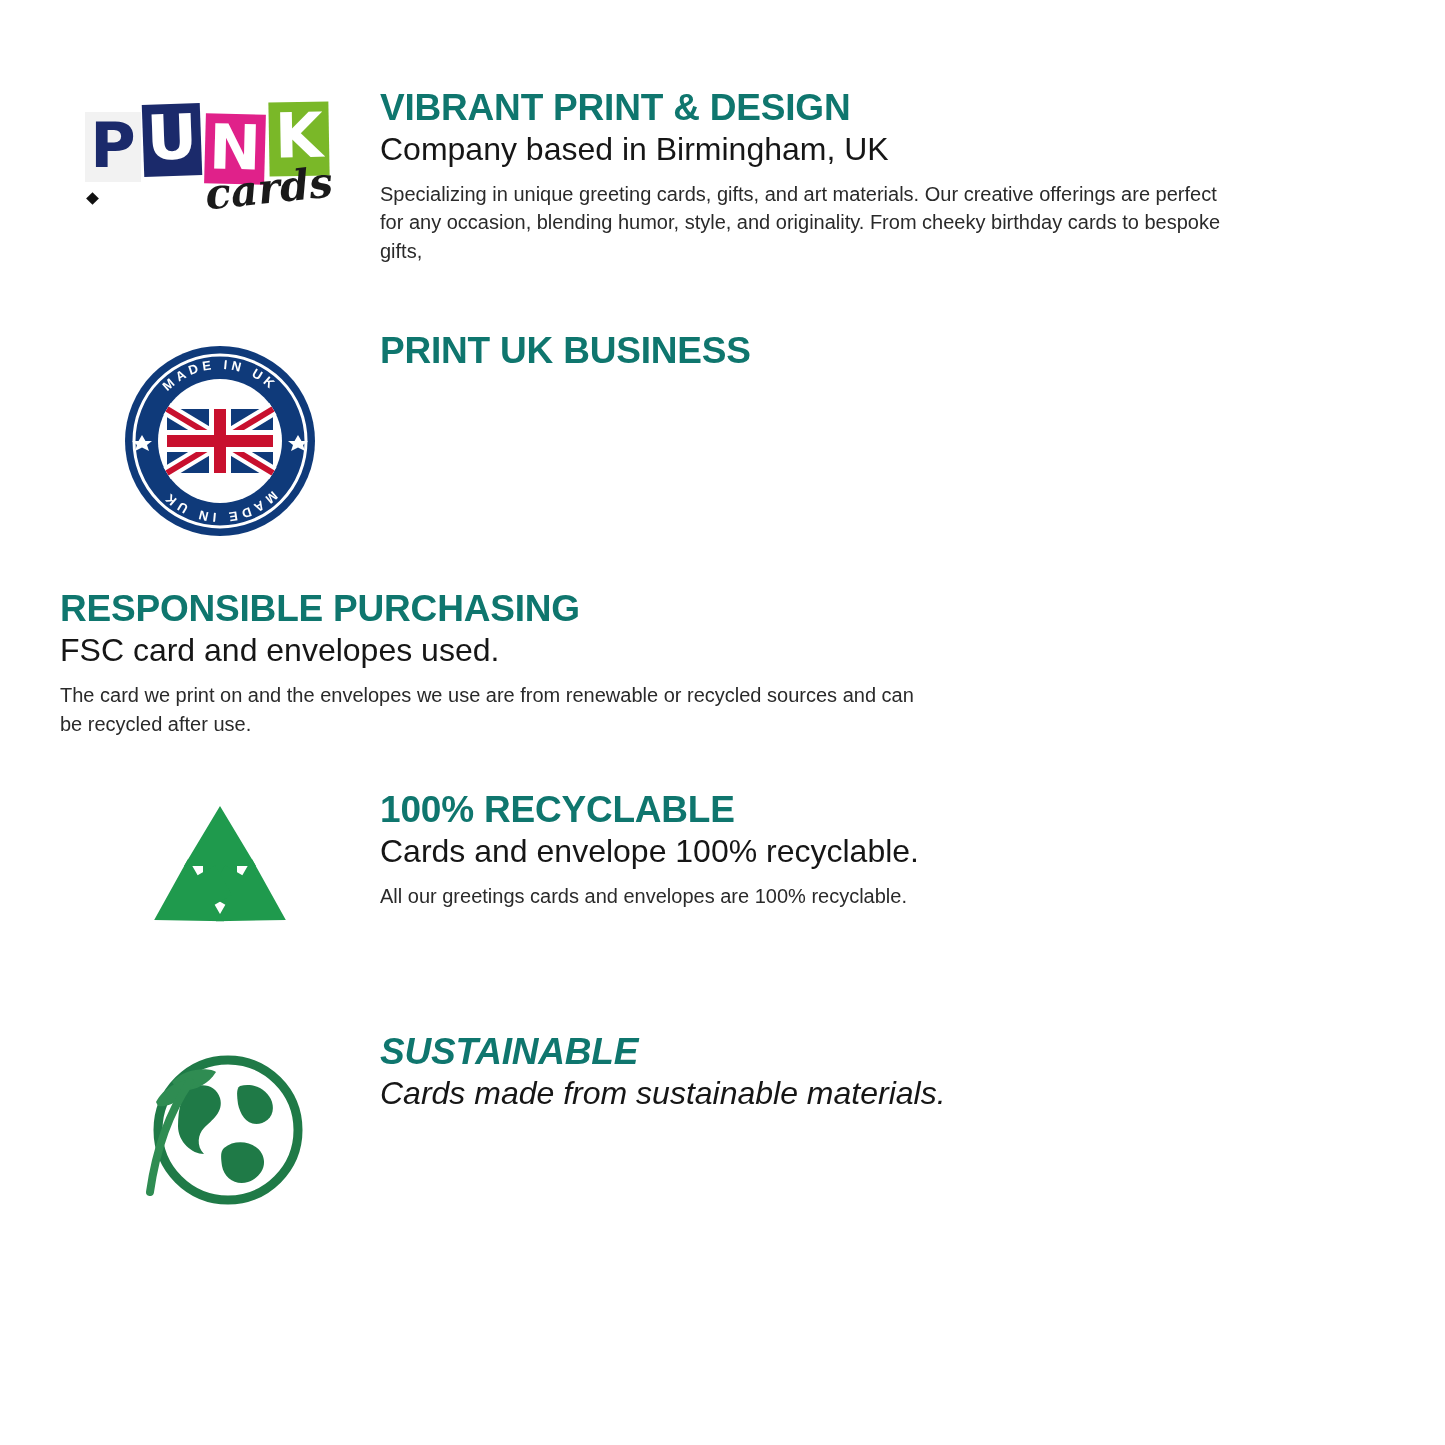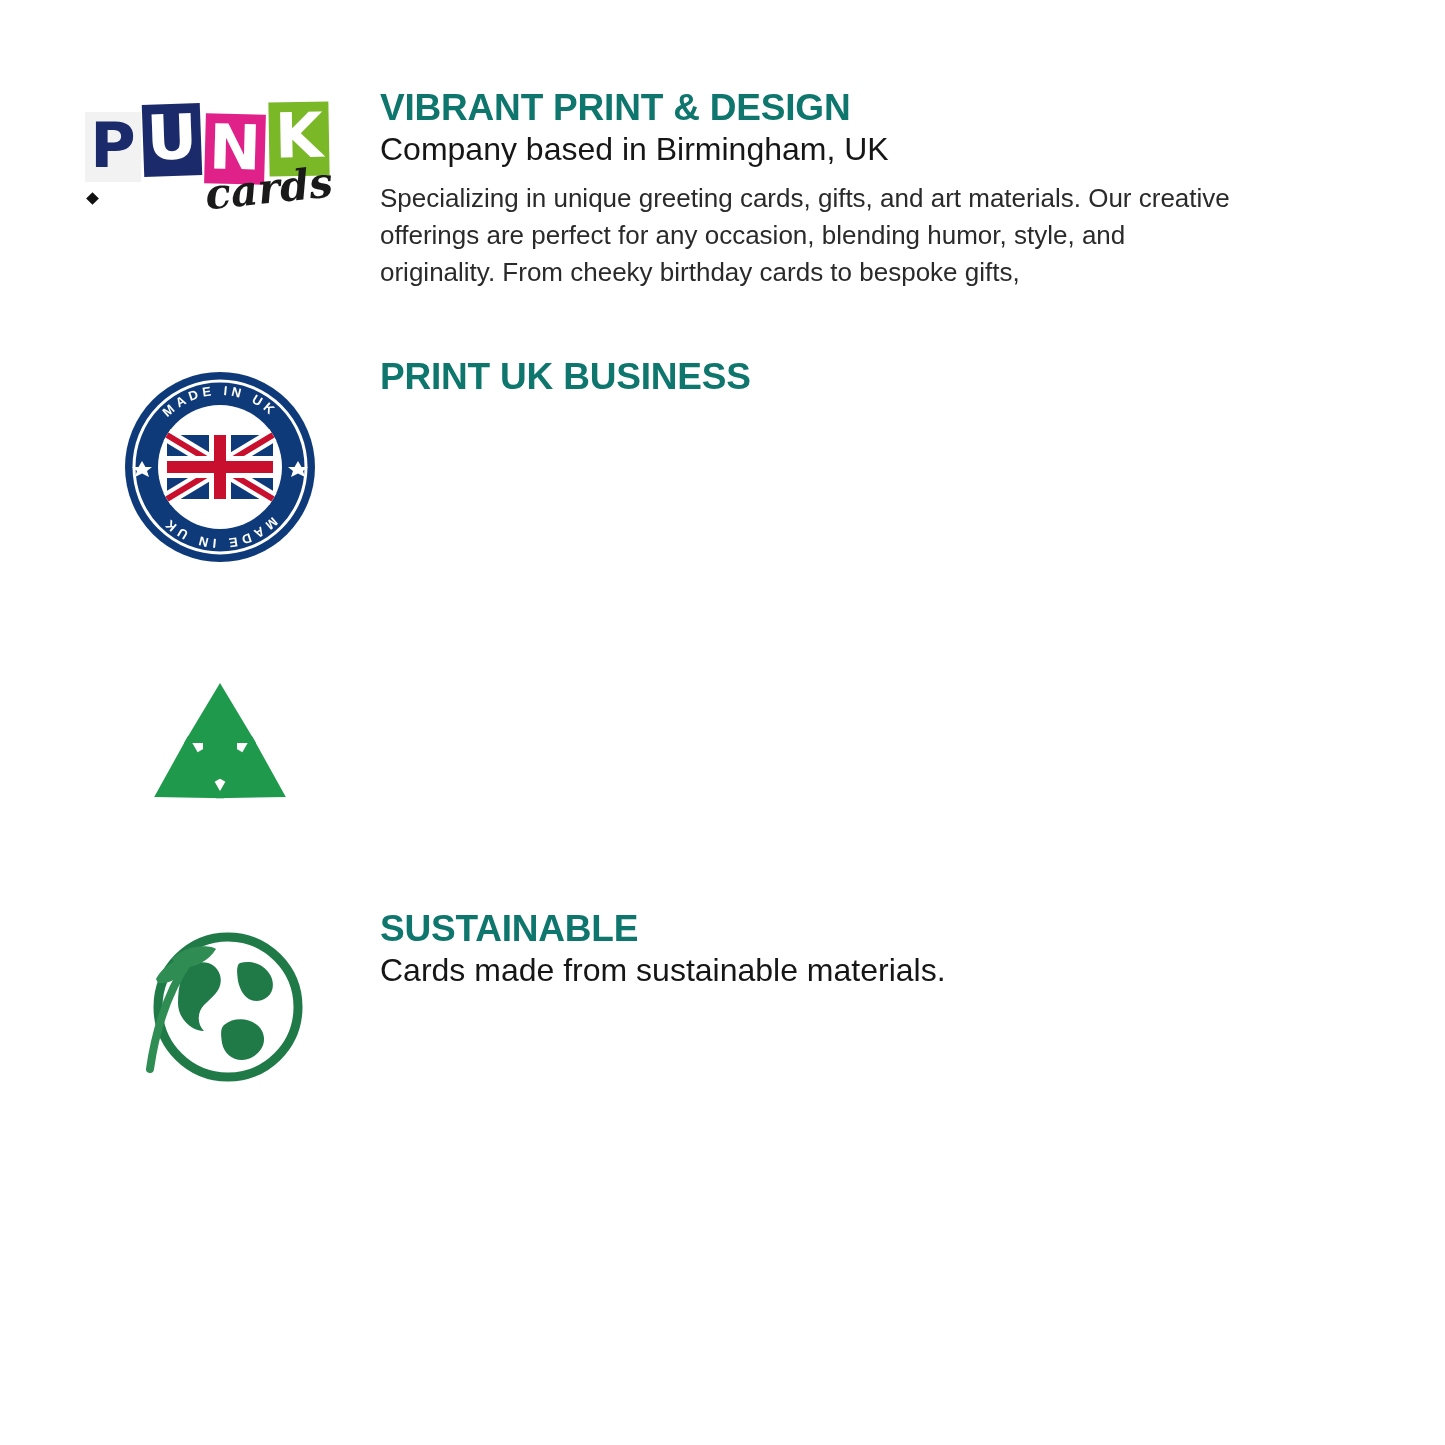--- a/index.html
+++ b/index.html
@@ -47,33 +47,33 @@
     color: #0f766e;
   }
   .f-sub {
     font-size: 32px;
     font-weight: normal;
     line-height: 1.12;
     margin: 0 0 12px 0;
     color: #161616;
   }
   .f-body {
-    font-size: 26px;
+    font-size: 20px;
     line-height: 1.42;
     margin: 0;
     color: #2a2a2a;
     max-width: 860px;
   }
 
   
   .row-1 { margin-top: 10px; margin-bottom: 66px; }
   .row-2 { margin-bottom: 48px; }
   .row-3 { margin-bottom: 52px; }
   .row-4 { margin-bottom: 62px; }
-  .row-5 { margin-bottom: 0; }
+  .row-5 { margin-bottom: 0; font-style: italic; }
 
   
   .punk-logo {
     position: relative;
     width: 270px;
     height: 125px;
   }
   .punk-letter {
     position: absolute;
     font-family: "DejaVu Sans", sans-serif;
@@ -168,34 +168,44 @@
         <polygon points="22,100 25.5,106 32,106 27,110 29,116 22,112.5 15,116 17,110 12,106 18.5,106" fill="#ffffff" transform="translate(0,-6) scale(1)"></polygon>
         <polygon points="178,100 181.5,106 188,106 183,110 185,116 178,112.5 171,116 173,110 168,106 174.5,106" fill="#ffffff" transform="translate(0,-6) scale(1)"></polygon>
       </svg>
     </div>
     <div class="feature-text">
       <h2 class="f-title">PRINT UK BUSINESS</h2>
     </div>
   </div>
 
   <div class="feature row-3">
+    <div class="feature-text">
+      <h2 class="f-title">RESPONSIBLE PURCHASING</h2>
+      <div class="f-sub">FSC card and envelopes used.</div>
+      <p class="f-body">The card we print on and the envelopes we use are from renewable or recycled sources and can be recycled after use.</p>
+    </div>
   </div>
 
   <div class="feature row-4">
     <div class="feature-icon">
       <svg class="icon-svg" width="190" height="170" viewBox="0 0 190 170" aria-hidden="true">
         <g fill="#1f9a4d">
 
           <path d="M95,6 L131,66 L112,66 L112,86 L78,86 L78,66 L59,66 Z" transform="rotate(0 95 70)"></path>
 
           <path d="M95,6 L131,66 L112,66 L112,86 L78,86 L78,66 L59,66 Z" transform="rotate(120 95 82)"></path>
 
           <path d="M95,6 L131,66 L112,66 L112,86 L78,86 L78,66 L59,66 Z" transform="rotate(240 95 82)"></path>
         </g>
       </svg>
+    </div>
+    <div class="feature-text">
+      <h2 class="f-title">100% RECYCLABLE</h2>
+      <div class="f-sub">Cards and envelope 100% recyclable.</div>
+      <p class="f-body">All our greetings cards and envelopes are 100% recyclable.</p>
     </div>
   </div>
 
   <div class="feature row-5">
     <div class="feature-icon">
       <svg class="icon-svg" width="200" height="175" viewBox="0 0 200 175" aria-hidden="true">
         <circle cx="108" cy="88" r="70" fill="none" stroke="#1f7a47" stroke-width="9"></circle>
         <g fill="#1f7a47">
           <path d="M70,46 C84,40 96,44 100,56 C104,70 92,78 84,86 C78,92 76,104 84,112
                    C72,112 58,100 58,84 C58,66 62,52 70,46 Z"></path>

